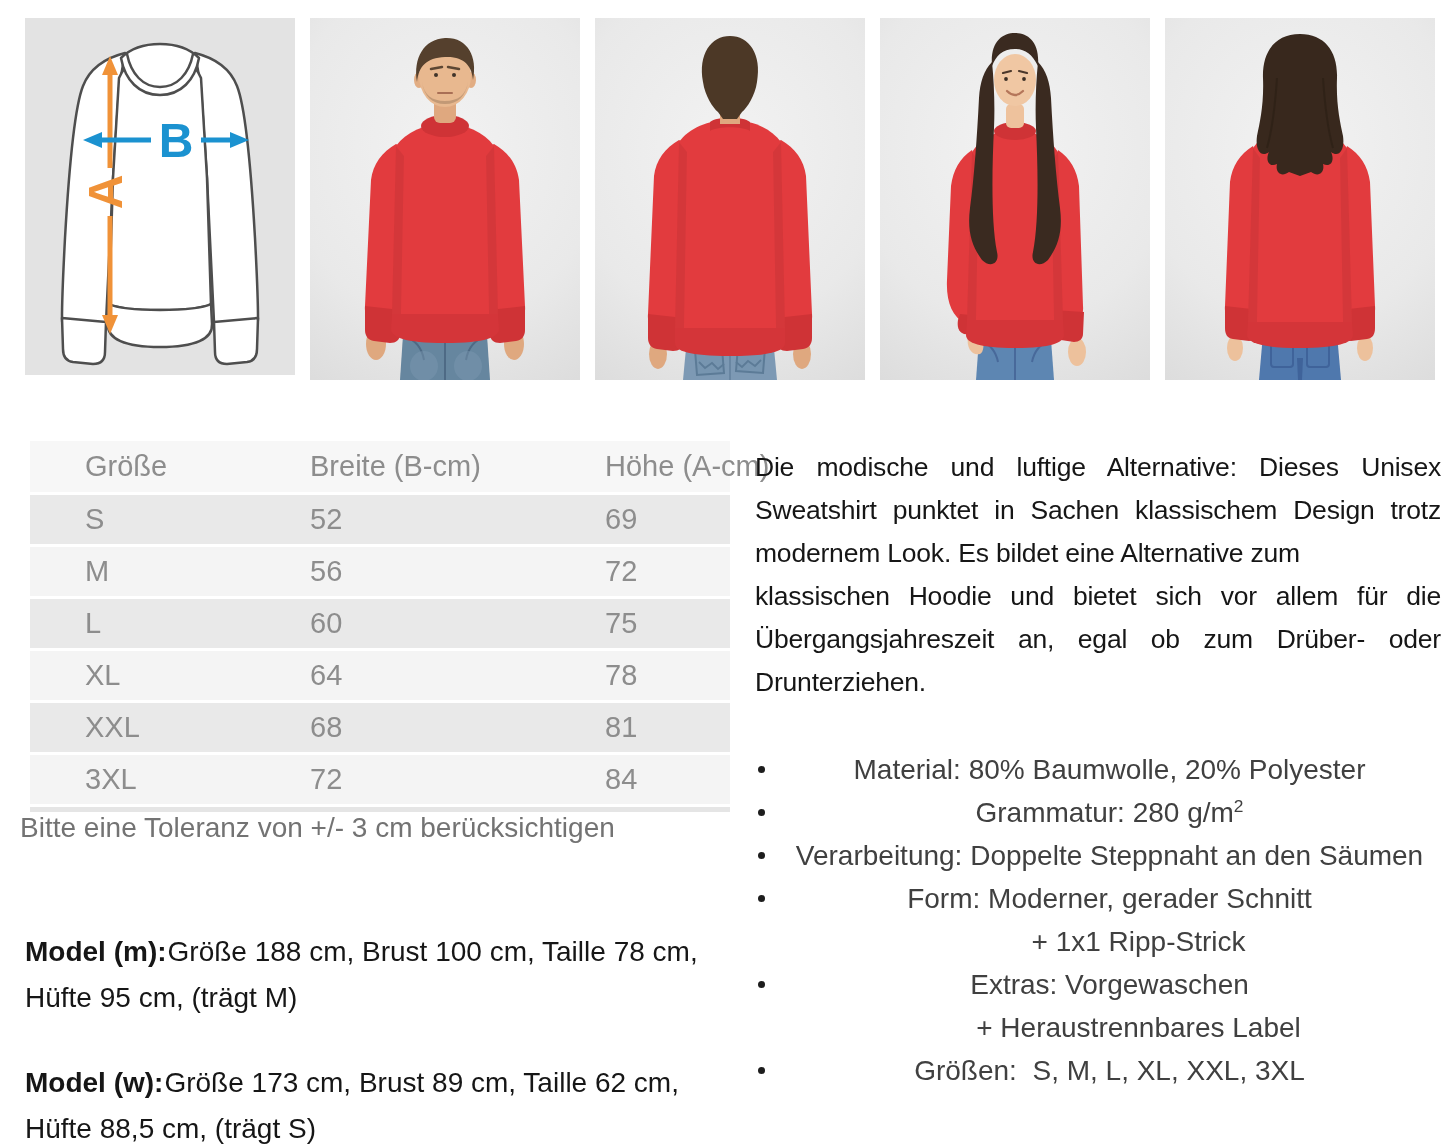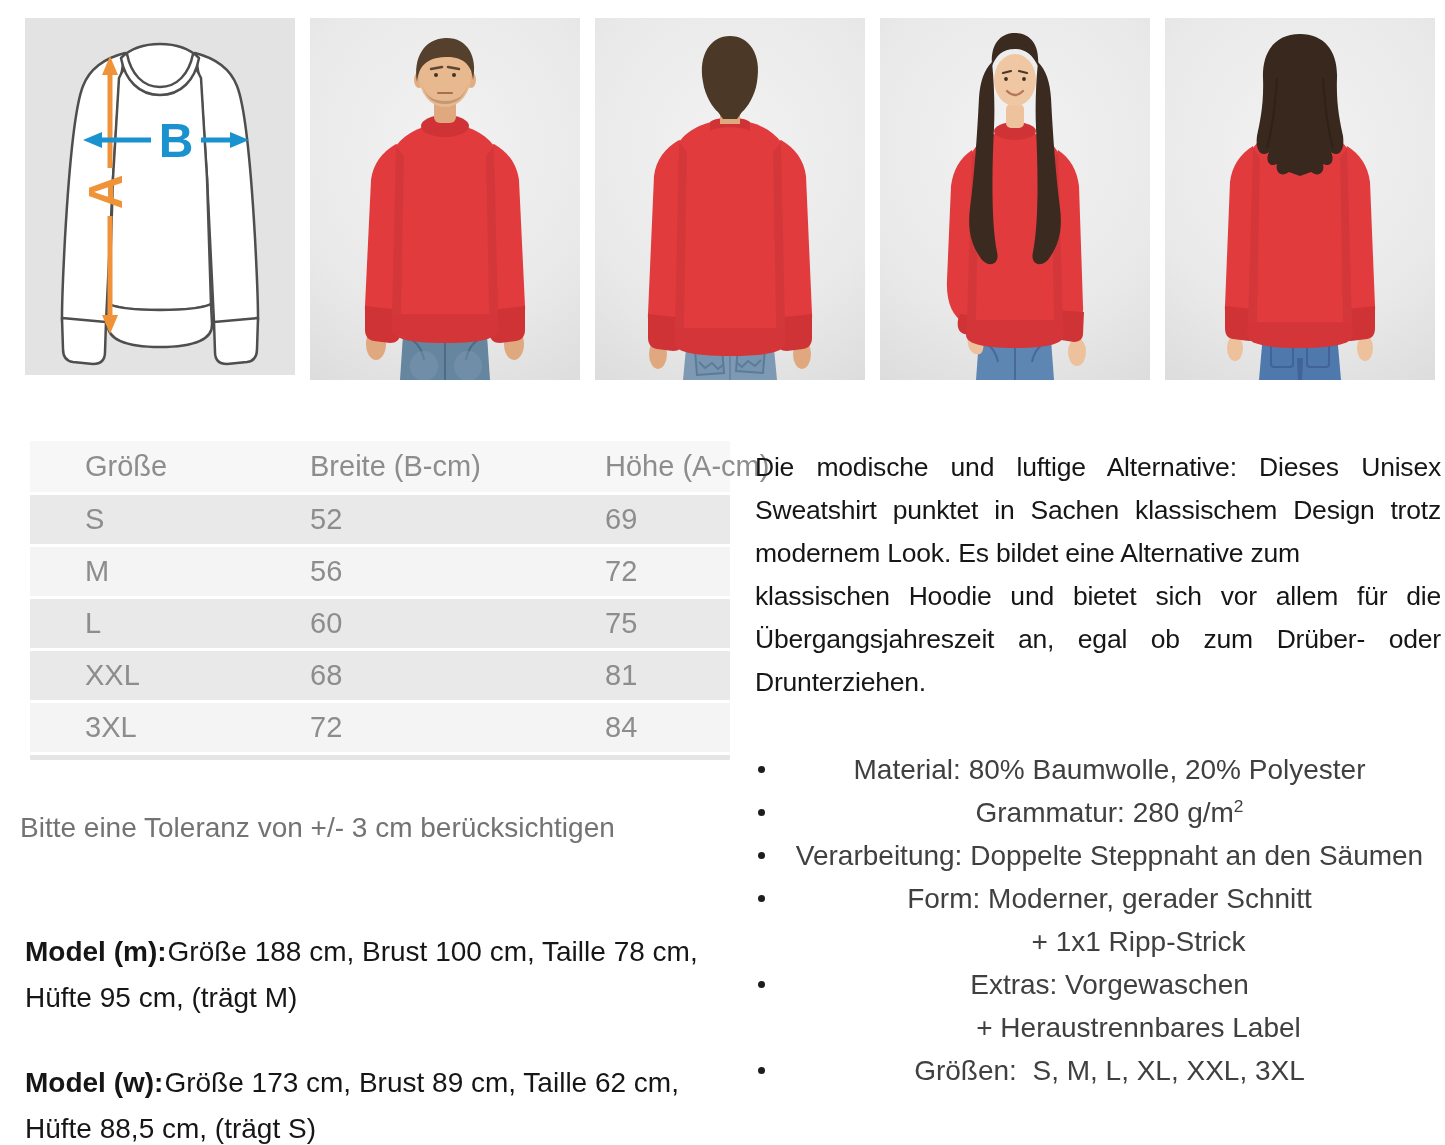--- a/index.html
+++ b/index.html
@@ -230,20 +230,25 @@
     <div class="t-row t-data t-even">
       <div>M</div>
       <div>56</div>
       <div>72</div>
     </div>
     <div class="t-row t-data t-odd">
       <div>L</div>
       <div>60</div>
       <div>75</div>
     </div>
+    <div class="t-row t-data t-even">
+      <div>XL</div>
+      <div>64</div>
+      <div>78</div>
+    </div>
     <div class="t-row t-data t-odd">
       <div>XXL</div>
       <div>68</div>
       <div>81</div>
     </div>
     <div class="t-row t-data t-even">
       <div>3XL</div>
       <div>72</div>
       <div>84</div>
     </div>

